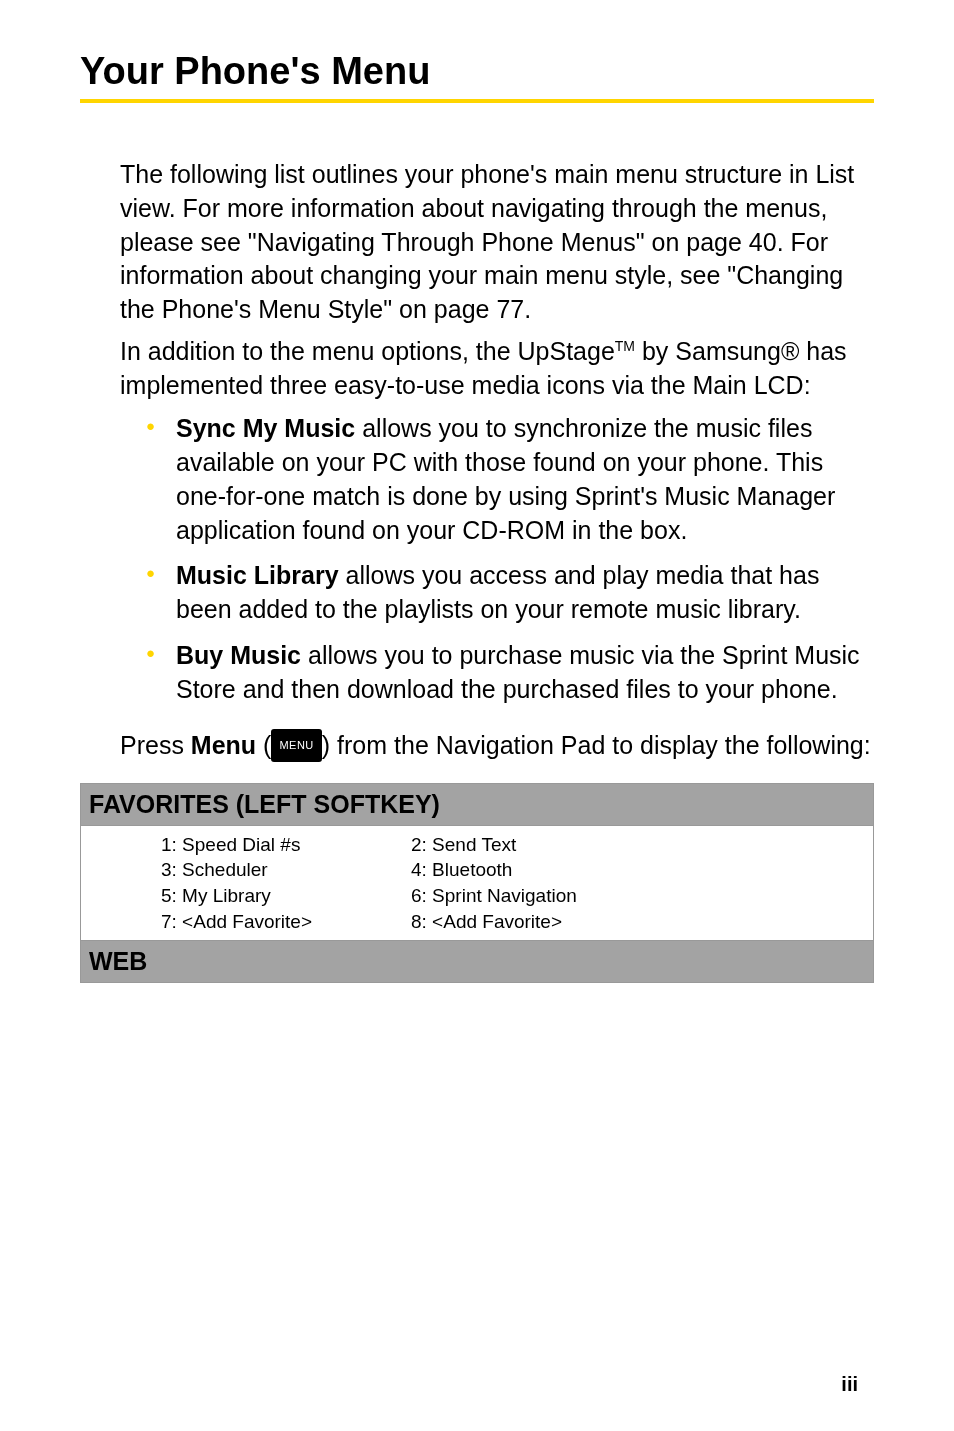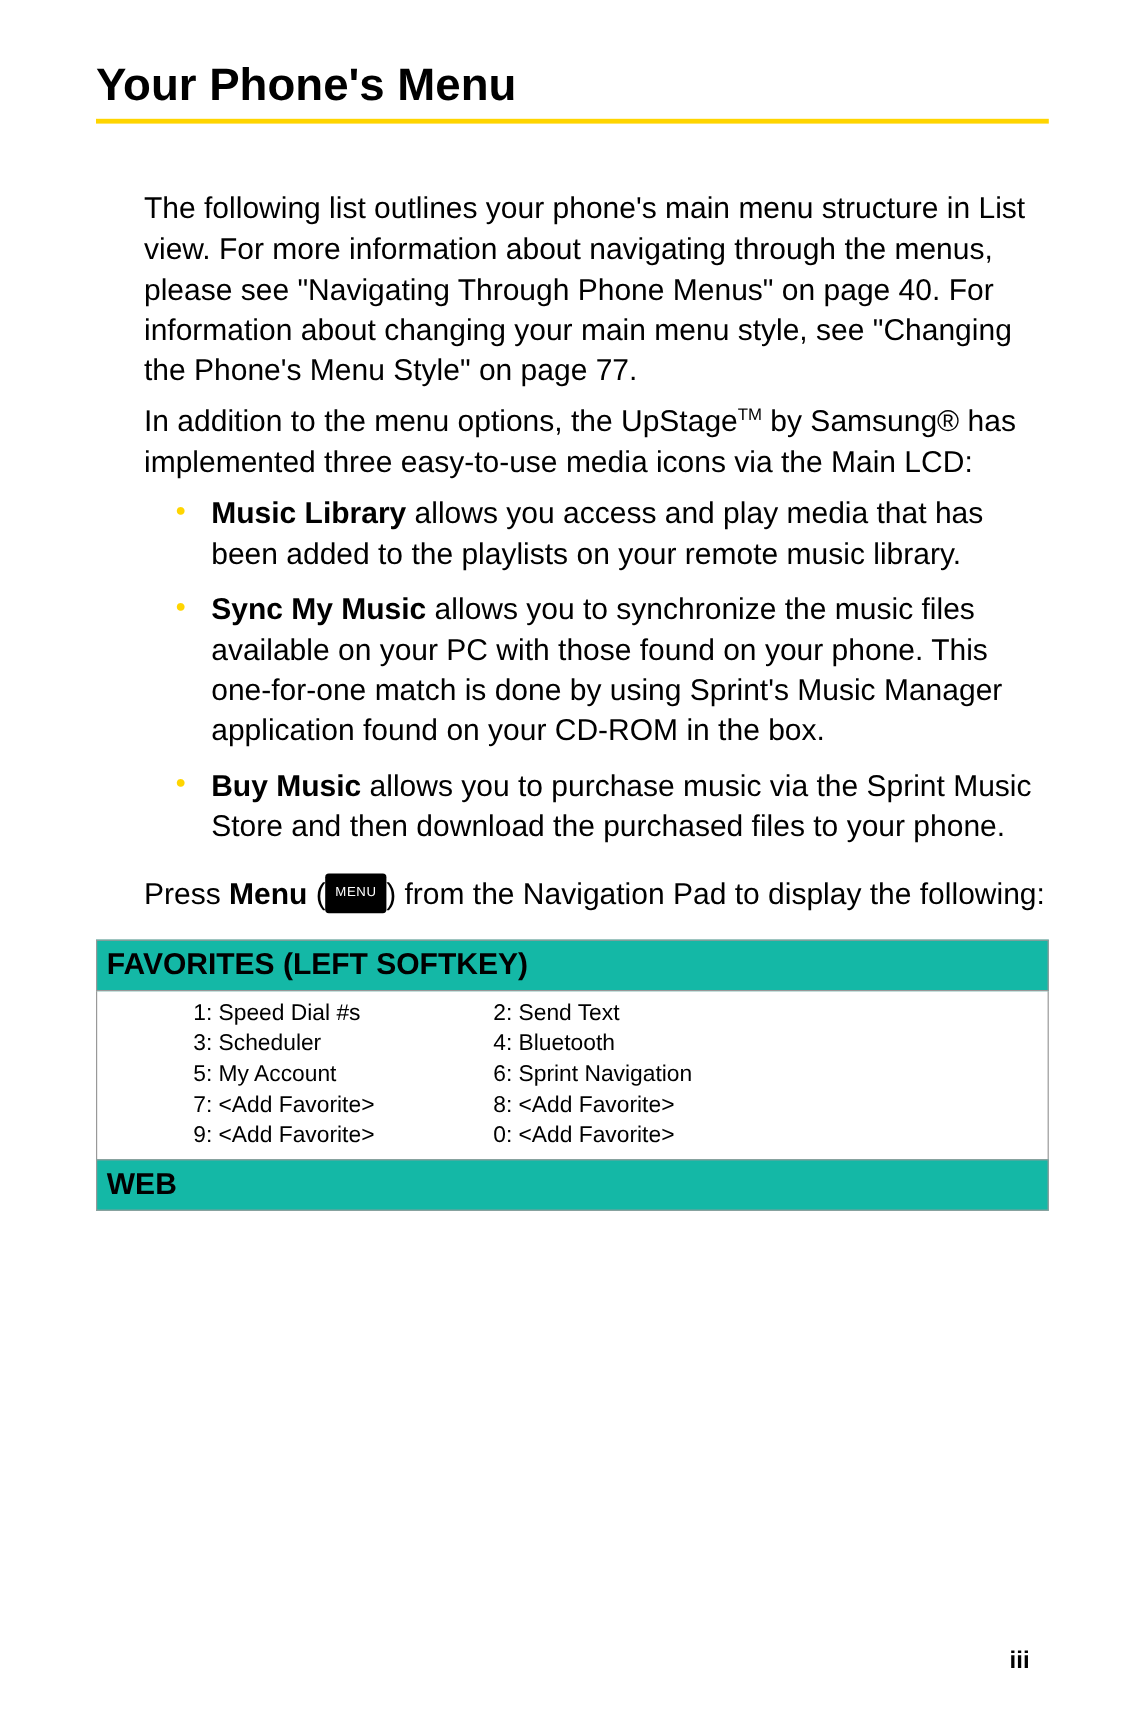--- a/index.html
+++ b/index.html
@@ -72,21 +72,21 @@
       color: #ffffff;
       font-size: 11px;
       padding: 7px 8px 7px 8px;
       border-radius: 3px;
       vertical-align: middle;
       position: relative;
       top: -2px;
       letter-spacing: 0.5px;
     }
     .section-header {
-      background: #14b8a6;
+      background: #a3a3a3;
       border: 1px solid #999999;
       font-size: 25px;
       font-weight: bold;
       padding: 6px 8px;
       color: #000000;
     }
     .fav-content {
       border-left: 1px solid #999999;
       border-right: 1px solid #999999;
       padding: 6px 0 6px 80px;
@@ -121,24 +121,24 @@
 <div class="title-underline"></div>
 
 <div class="body-text">
   <p>The following list outlines your phone's main menu structure in List view. For more information about navigating through the menus, please see "Navigating Through Phone Menus" on page 40. For information about changing your main menu style, see "Changing the Phone's Menu Style" on page 77.</p>
   <p>
     <span>In addition to the menu options, the UpStage</span><span class="tm">TM</span><span> by Samsung® has implemented three easy-to-use media icons via the Main LCD:</span>
   </p>
 
   <ul class="bullet-list">
     <li>
-      <span class="bold">Music Library</span><span> allows you access and play media that has been added to the playlists on your remote music library.</span>
+      <span class="bold">Sync My Music</span><span> allows you to synchronize the music files available on your PC with those found on your phone. This one-for-one match is done by using Sprint's Music Manager application found on your CD-ROM in the box.</span>
     </li>
     <li>
-      <span class="bold">Sync My Music</span><span> allows you to synchronize the music files available on your PC with those found on your phone. This one-for-one match is done by using Sprint's Music Manager application found on your CD-ROM in the box.</span>
+      <span class="bold">Music Library</span><span> allows you access and play media that has been added to the playlists on your remote music library.</span>
     </li>
     <li>
       <span class="bold">Buy Music</span><span> allows you to purchase music via the Sprint Music Store and then download the purchased files to your phone.</span>
     </li>
   </ul>
 </div>
 
 <div class="press-menu">
   <span>Press </span><span class="bold">Menu</span><span> (</span><span class="menu-btn">MENU</span><span>) from the Navigation Pad to display the following:</span>
 </div>
@@ -147,27 +147,23 @@
 <div class="fav-content">
   <div class="fav-row">
     <div class="fav-col1">1: Speed Dial #s</div>
     <div class="fav-col2">2: Send Text</div>
   </div>
   <div class="fav-row">
     <div class="fav-col1">3: Scheduler</div>
     <div class="fav-col2">4: Bluetooth</div>
   </div>
   <div class="fav-row">
-    <div class="fav-col1">5: My Account</div>
+    <div class="fav-col1">5: My Library</div>
     <div class="fav-col2">6: Sprint Navigation</div>
   </div>
   <div class="fav-row">
     <div class="fav-col1">7: &lt;Add Favorite&gt;</div>
     <div class="fav-col2">8: &lt;Add Favorite&gt;</div>
-  </div>
-  <div class="fav-row">
-    <div class="fav-col1">9: &lt;Add Favorite&gt;</div>
-    <div class="fav-col2">0: &lt;Add Favorite&gt;</div>
   </div>
 </div>
 <div class="section-header">WEB</div>
 
 <div class="page-num">iii</div>
 
 </body></html>

